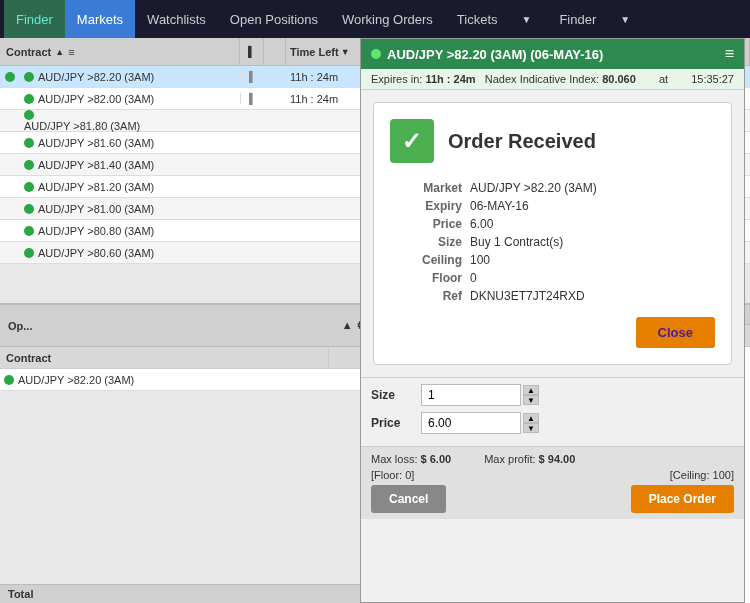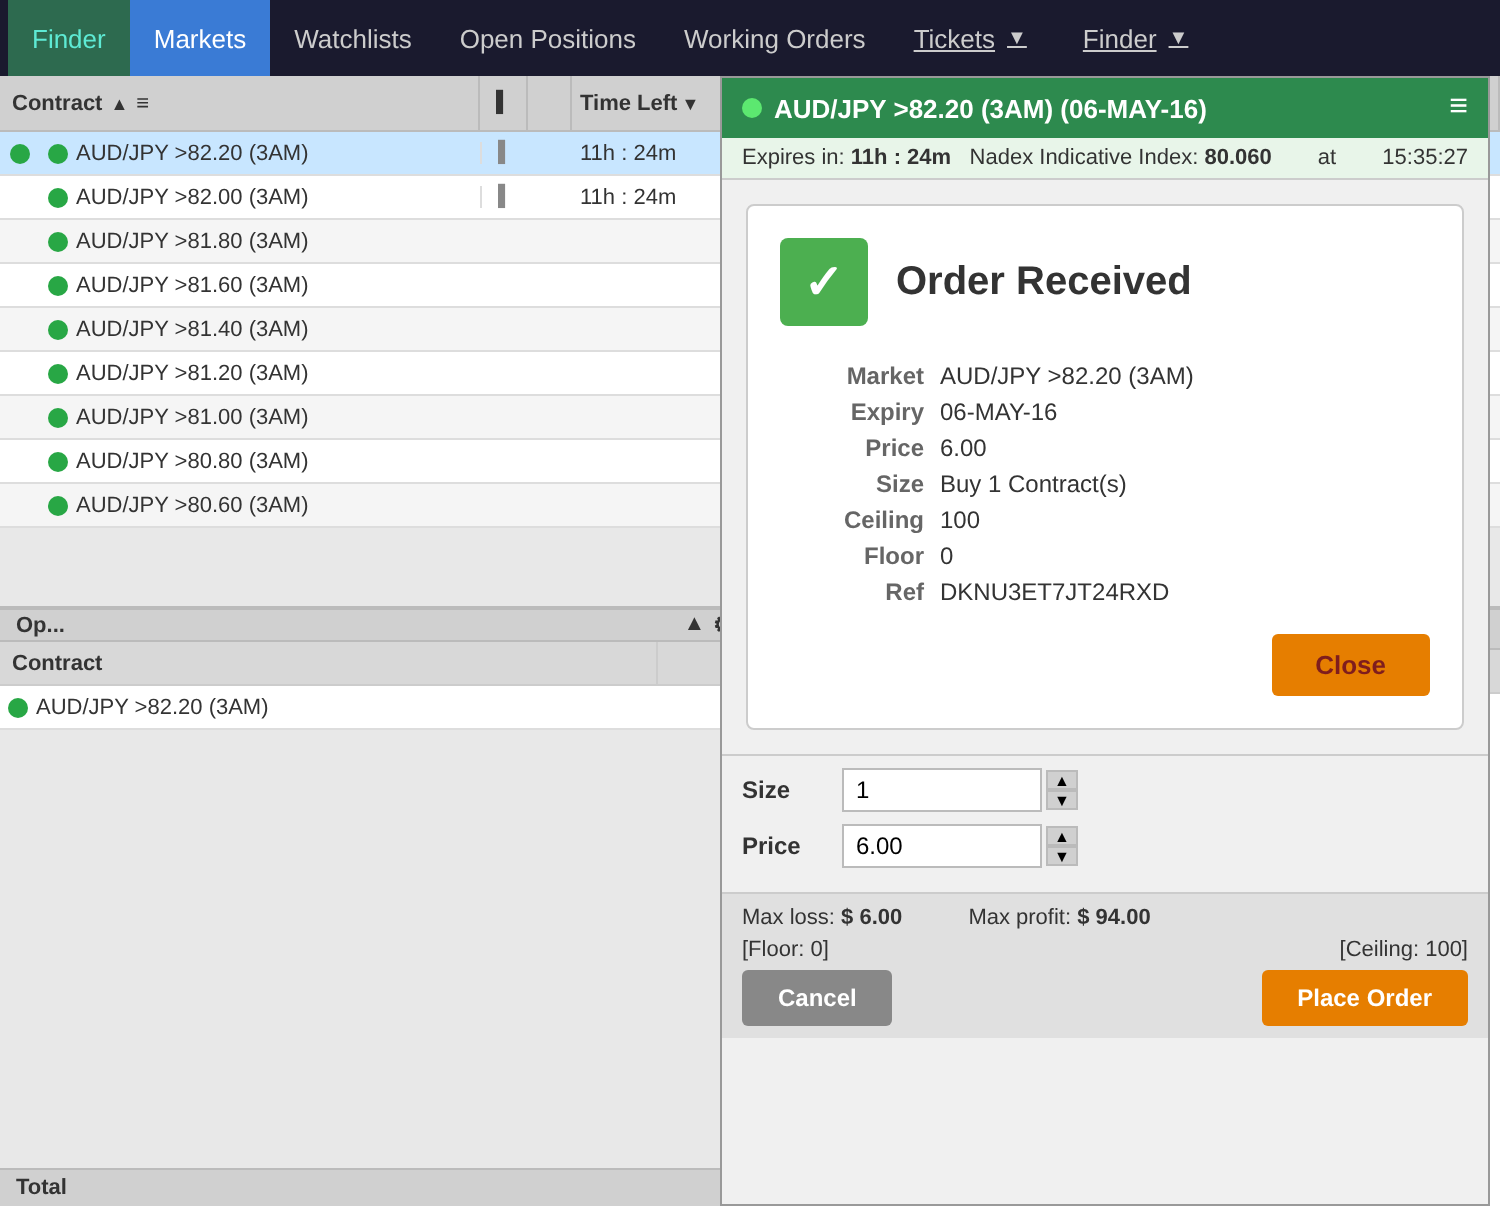--- a/index.html
+++ b/index.html
@@ -20,22 +20,21 @@
       font-size: 13px;
       height: 38px;
       display: flex;
       align-items: center;
     }
     .nav-item.finder { background: #2d6a4f; color: #5eead4; }
     .nav-item.markets { background: #3a7bd5; color: white; }
     .nav-dropdown {
       display: flex;
       align-items: center;
-      gap: 2px;
-      text-decoration: underline;
+      gap: 20px;
     }
     .nav-arrow {
       font-size: 10px;
       color: #ccc;
       padding: 6px 4px;
       cursor: pointer;
     }
 
     .fth { 
       padding: 0 4px;
@@ -168,21 +167,21 @@
       color: #333;
     }
 
     .close-btn {
       display: flex;
       justify-content: flex-end;
       margin-top: 12px;
     }
     .btn-close {
       background: #e67e00;
-      color: #7f1d1d;
+      color: #4c1d95;
       border: none;
       padding: 8px 22px;
       font-size: 13px;
       font-weight: bold;
       cursor: pointer;
       border-radius: 3px;
     }
 
     
     .ticket-controls {
@@ -346,21 +345,21 @@
               <div style="width:22px;"></div>
               <div style="flex:1;font-size:11px;padding:0 4px;">11h : 24m</div>
               <div style="flex:1;font-size:11px;padding:0 4px;">06-MAY-16</div>
               <div style="flex:1;font-size:11px;padding:0 4px;">-</div>
               <div style="flex:1;font-size:11px;padding:0 4px;">-</div>
               <div style="flex:1;font-size:11px;padding:0 4px;color:#007bff;cursor:pointer;">6.00</div>
             </div>
 
             <div style="display:flex;align-items:center;height:22px;border-bottom:1px solid #ddd;background:#f5f5f5;">
               <div style="width:20px;"></div>
-              <div style="width:220px;font-size:11px;padding:0 4px;display:flex;align-items:center;">
+              <div style="width:220px;font-size:11px;padding:0 4px;display:flex;align-items:flex-start;flex-direction:column;">
                 <span style="width:10px;height:10px;border-radius:50%;background:#28a745;display:inline-block;margin-right:4px;"></span>
                 <span>AUD/JPY &gt;81.80 (3AM)</span>
               </div>
               <div style="width:24px;border-left:1px solid #ddd;"></div>
                 <div style="width:22px;"></div>
               <div style="flex:1;"></div>
                 <div style="flex:1;"></div>
                 <div style="flex:1;"></div>
                 <div style="flex:1;"></div>
                 <div style="flex:1;"></div>
@@ -448,21 +447,21 @@
                 <div style="flex:1;"></div>
                 <div style="flex:1;"></div>
                 <div style="flex:1;"></div>
             </div>
           </div>
         </div>
 
         <div style="display:flex;height:300px;border-top:2px solid #bbb;">
 
           <div style="flex:1;border-right:1px solid #bbb;display:flex;flex-direction:column;">
-            <div style="background:#d0d0d0;padding:1px 8px;font-size:11px;font-weight:bold;border-bottom:1px solid #bbb;display:flex;align-items:center;justify-content:space-between;">
+            <div style="background:#d0d0d0;padding:14px 8px;font-size:11px;font-weight:bold;border-bottom:1px solid #bbb;display:flex;align-items:center;justify-content:space-between;">
               <span>Op...</span>
               <div style="display:flex;gap:4px;">
                 <span style="cursor:pointer;font-size:11px;">▲</span>
                 <span style="cursor:pointer;font-size:11px;">⚙</span>
               </div>
             </div>
             <div style="display:flex;background:#d8d8d8;height:22px;align-items:center;border-bottom:1px solid #ccc;">
               <div style="flex:1;font-size:11px;font-weight:bold;padding:0 6px;border-right:1px solid #ccc;height:100%;display:flex;align-items:center;">Contract</div>
               <div style="width:24px;border-right:1px solid #ccc;"></div>
               <div style="width:22px;"></div>

